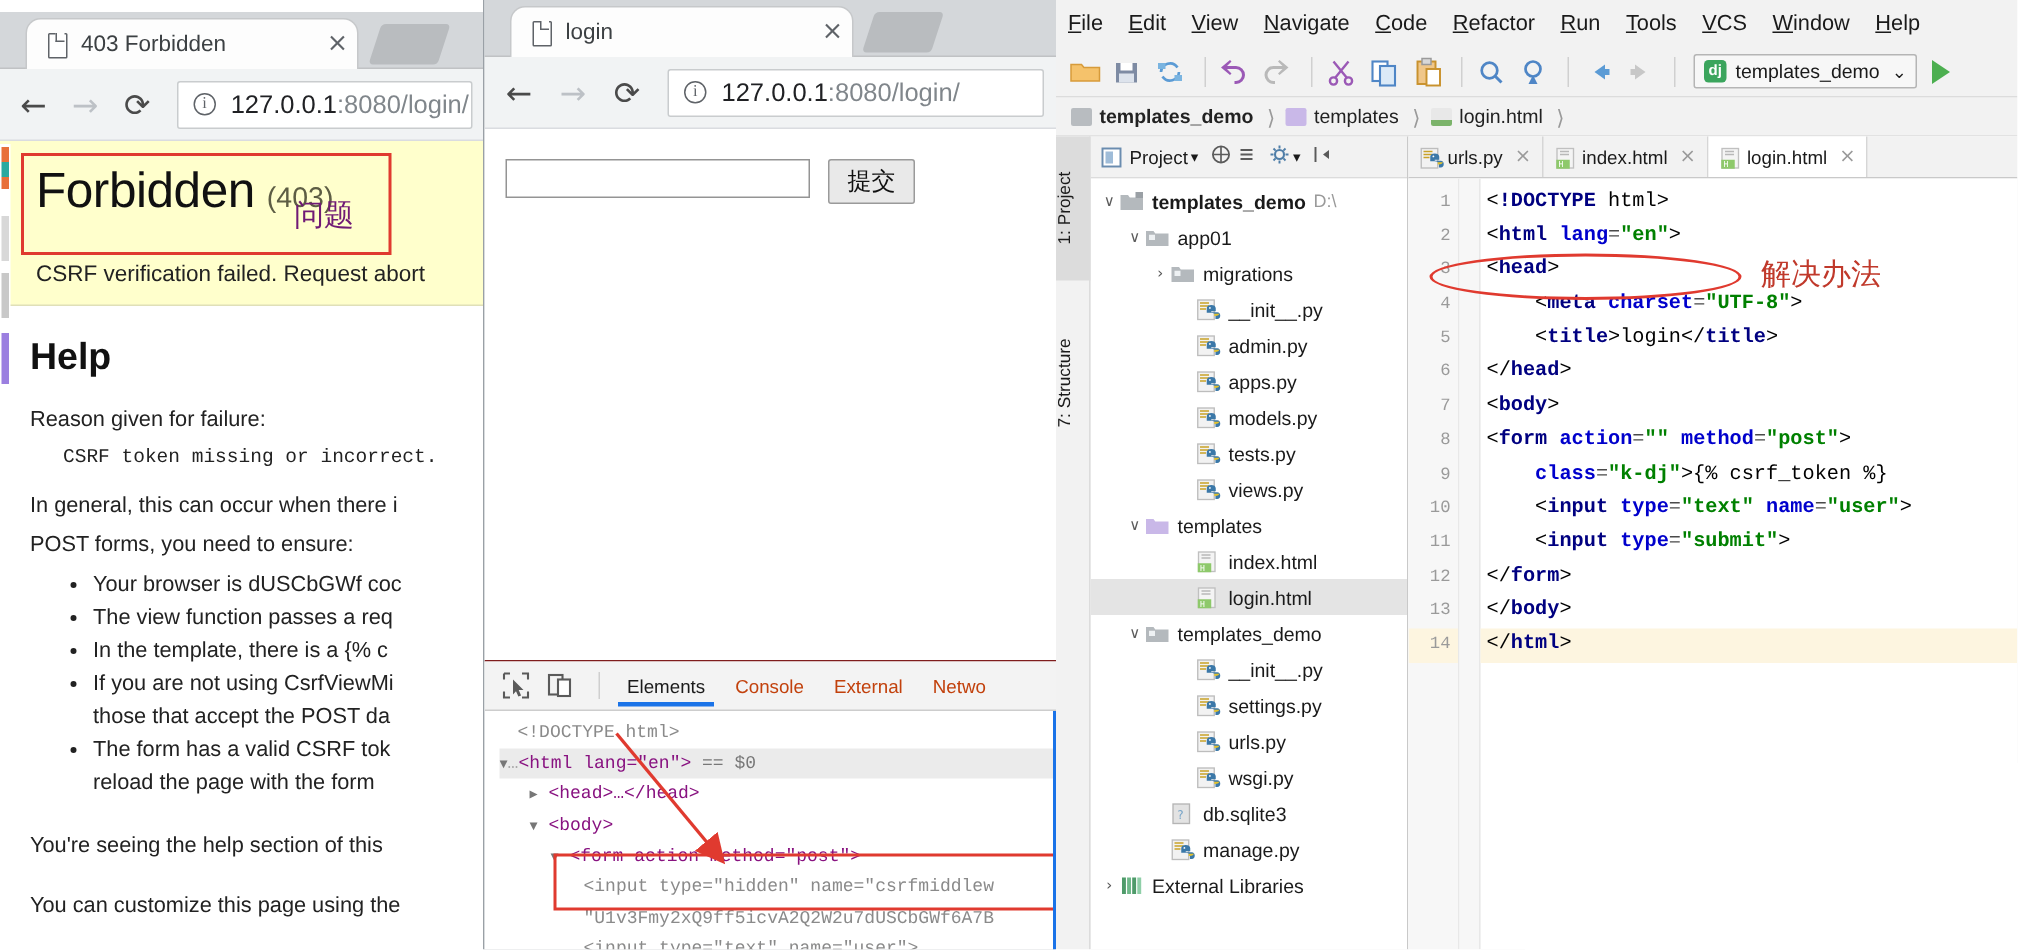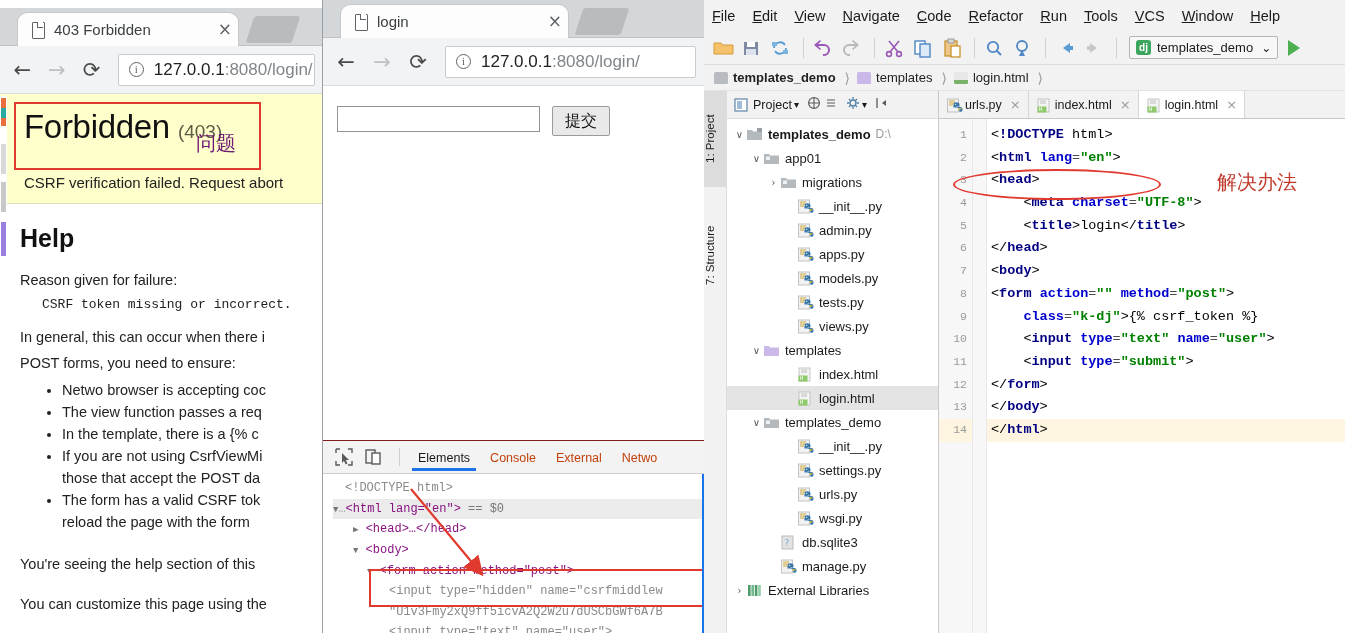--- a/index.html
+++ b/index.html
@@ -220,21 +220,21 @@
           font-size: 13.5px; position: relative; }
   .cline { height: 22.7px; line-height: 22.7px; white-space: pre; padding-left: 4px; color: #000; }
   .cline.hl { background: #fdf5e0; }
   .k-tag { color: #000080; font-weight: bold; }
   .k-attr { color: #0000cc; font-weight: bold; }
   .k-val { color: #008000; font-weight: bold; }
   .k-punct { color: #4a4a4a; }
   .ed-ellipse { position: absolute; left: 14px; top: 50px; width: 208px; height: 31px;
                 border: 2.6px solid #e03a2f; border-radius: 50%; pointer-events: none; }
   .ed-cn { position: absolute; left: 235px; top: 50px; font-size: 20px; color: #c0392b;
-           font-family: "DejaVu Sans", sans-serif; pointer-events: none; margin-left: 43px; }
+           font-family: "DejaVu Sans", sans-serif; pointer-events: none; }
 
   
   svg.anno { position: absolute; left: 0; top: 0; pointer-events: none; }
 </style>
 </head>
 <body>
 
 <div id="root">
 
   <div class="browser" id="win1">
@@ -270,21 +270,21 @@
       </div>
 
       <div class="help-body">
         <div class="help-h">Help</div>
         <div class="help-p">Reason given for failure:</div>
         <div class="help-mono">CSRF token missing or incorrect.</div>
         <div class="gap"></div>
         <div class="help-p">In general, this can occur when there i</div>
         <div class="help-p">POST forms, you need to ensure:</div>
         <ul class="help-ul">
-          <li>Netwo browser is accepting coc</li>
+          <li>Your browser is dUSCbGWf coc</li>
           <li>The view function passes a req</li>
           <li>In the template, there is a  {% c</li>
           <li>If you are not using CsrfViewMi</li>
           <li style="list-style:none;margin-left:0;">those that accept the POST da</li>
           <li>The form has a valid CSRF tok</li>
           <li style="list-style:none;margin-left:0;">reload the page with the form</li>
         </ul>
         <div style="height:20px;"></div>
         <div class="help-p">You're seeing the help section of this</div>
         <div style="height:14px;"></div>

